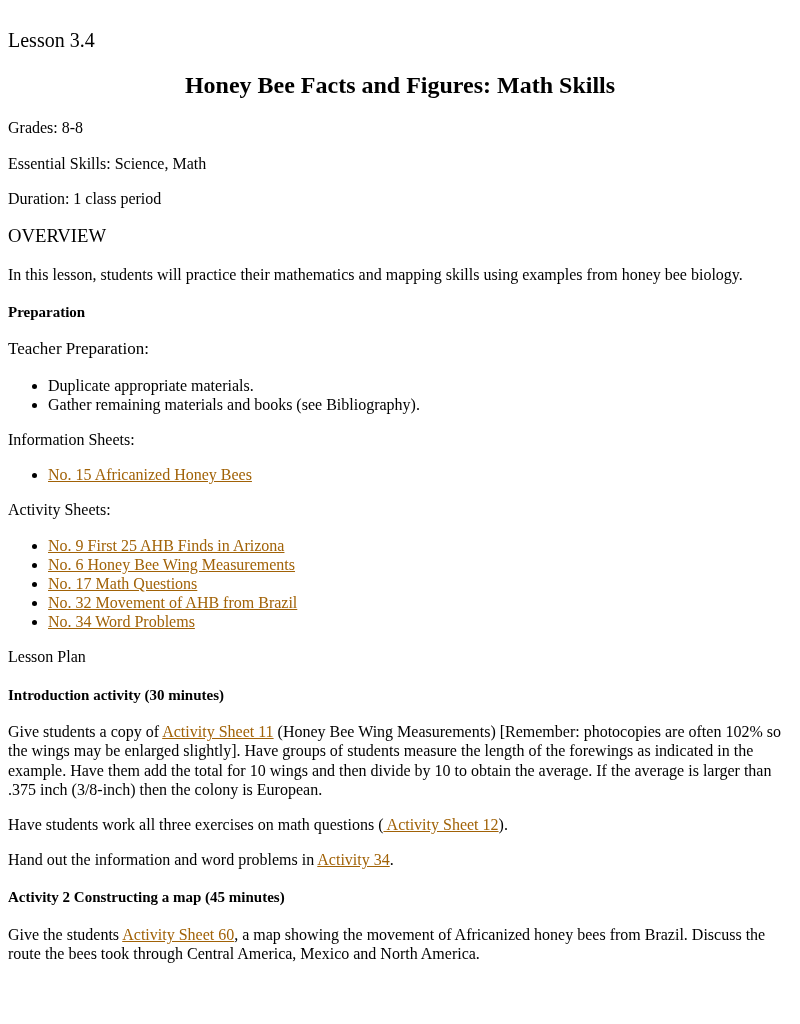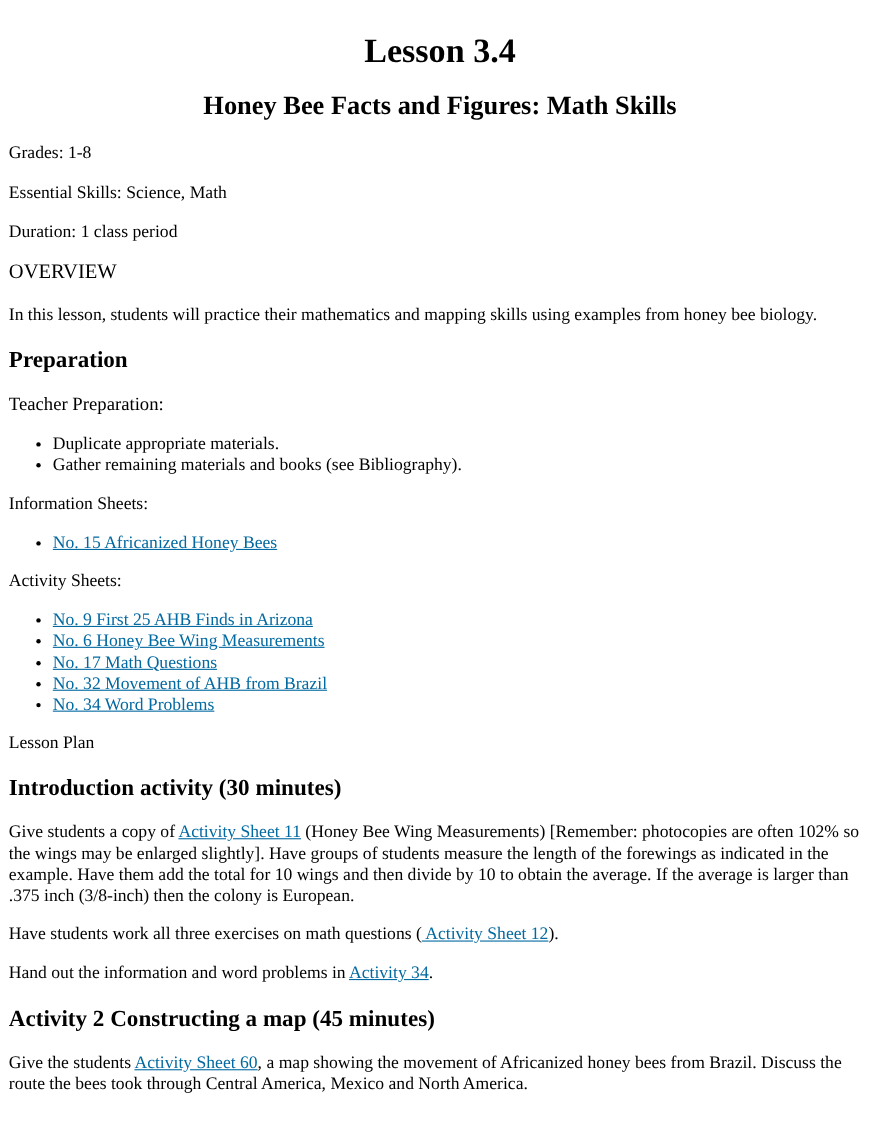--- a/index.html
+++ b/index.html
@@ -8,35 +8,34 @@
   body {
     margin: 8px;
     width: 784px;
     font-family: "Liberation Serif", "DejaVu Serif", serif;
     font-size: 16px;
     line-height: 1.15;
     color: #000000;
     -webkit-font-smoothing: none;
   }
   h1.doc-h1 {
-    font-size: 31px;
-    font-weight: bold;
+    font-size: 20px;
+    font-weight: normal;
     margin: 21px 0 21px 0;
     line-height: 1.1;
-    text-align: center;
   }
   h2.doc-h2 {
     font-size: 24px;
     font-weight: bold;
     margin: 20px 0 20px 0;
     line-height: 1.1;
     text-align: center;
   }
   h2.doc-h2-sm {
-    font-size: 21px;
+    font-size: 15px;
     font-weight: bold;
     margin: 20px 0 19px 0;
     line-height: 1.1;
     font-family: Liberation Serif, serif;
   }
   h3.doc-h3 {
     font-size: 18.7px;
     font-weight: normal;
     margin: 18px 0 18px 0;
     line-height: 1.1;
@@ -54,33 +53,33 @@
   ul.doc-ul {
     margin: 16px 0 16px 0;
     padding-left: 40px;
     list-style-type: disc;
   }
   ul.doc-ul li {
     line-height: 1.2;
     margin: 0;
   }
   a.doc-link {
-    color: #0369a1;
+    color: #a16207;
     text-decoration: underline;
     cursor: pointer;
   }
 </style>
 </head>
 <body>
 
 <h1 class="doc-h1">Lesson 3.4</h1>
 
 <h2 class="doc-h2">Honey Bee Facts and Figures: Math Skills</h2>
 
-<p class="doc-p">Grades: 1-8</p>
+<p class="doc-p">Grades: 8-8</p>
 
 <p class="doc-p">Essential Skills: Science, Math</p>
 
 <p class="doc-p">Duration: 1 class period</p>
 
 <h3 class="doc-h3">OVERVIEW</h3>
 
 <p class="doc-p">In this lesson, students will practice their mathematics and mapping skills using examples from honey bee biology.</p>
 
 <h2 class="doc-h2-sm">Preparation</h2>

